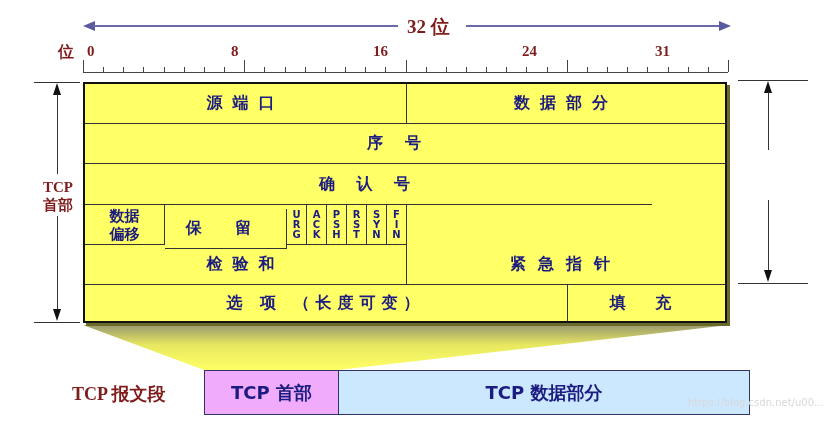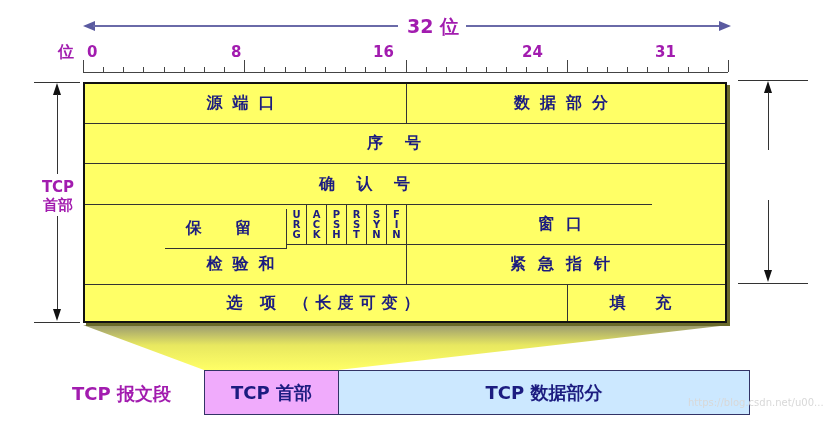--- a/index.html
+++ b/index.html
@@ -3,21 +3,21 @@
 <meta charset="utf-8">
 <style>
   html, body { margin:0; padding:0; }
   body {
     width:832px; height:428px; position:relative; overflow:hidden;
     background:#ffffff;
     font-family:"DejaVu Sans","Liberation Sans",sans-serif;
     color:#1a1a7a;
   }
   .abs { position:absolute; }
-  .lbl { color:#a21caf; font-weight:bold; }
+  .lbl { color:#7f1d1d; font-weight:bold;font-family:Liberation Serif, serif; }
 
   
   .span-line { position:absolute; height:0; border-top:2px solid #6a6aa8; }
   .arrow-left { position:absolute; width:0; height:0; border-top:5px solid transparent; border-bottom:5px solid transparent; border-right:12px solid #5a5aa0; }
   .arrow-right { position:absolute; width:0; height:0; border-top:5px solid transparent; border-bottom:5px solid transparent; border-left:12px solid #5a5aa0; }
 
   .ruler-base { position:absolute; left:83px; top:72px; width:645px; height:0; border-top:1px solid #444; }
   .tick { position:absolute; width:1px; background:#444; }
 
   
@@ -124,20 +124,24 @@
 
 <div class="table">
 
   <div class="cell" style="left:0; top:0; width:322px; height:40px;">源端口</div>
   <div class="cell last-col" style="left:322px; top:0; width:318px; height:40px;">数据部分</div>
 
   <div class="cell last-col" style="left:0; top:40px; width:640px; height:40px; letter-spacing:22px;">序号</div>
 
   <div class="cell last-col" style="left:0; top:80px; width:567px; height:41px; letter-spacing:8px;">确 认 号</div>
 
+  <div class="cell" style="left:0; top:121px; width:80px; height:40px; letter-spacing:0; flex-direction:column; font-size:15px; line-height:18px;">
+    <span>数据</span>
+    <span>偏移</span>
+  </div>
   <div class="cell" style="left:80px; top:125px; width:122px; height:40px; letter-spacing:14px;">保 留</div>
   <div class="cell flag" style="left:202px; top:121px; width:20px; height:40px;">
     <span>U</span>
     <span>R</span>
     <span>G</span>
   </div>
   <div class="cell flag" style="left:222px; top:121px; width:20px; height:40px;">
     <span>A</span>
     <span>C</span>
     <span>K</span>
@@ -155,21 +159,20 @@
   <div class="cell flag" style="left:282px; top:121px; width:20px; height:40px;">
     <span>S</span>
     <span>Y</span>
     <span>N</span>
   </div>
   <div class="cell flag" style="left:302px; top:121px; width:20px; height:40px;">
     <span>F</span>
     <span>I</span>
     <span>N</span>
   </div>
-  <div class="cell last-col" style="left:322px; top:121px; width:318px; height:40px; letter-spacing:12px;">窗口</div>
 
   <div class="cell" style="left:0; top:161px; width:322px; height:40px;">检验和</div>
   <div class="cell last-col" style="left:322px; top:161px; width:318px; height:40px; letter-spacing:12px;">紧急指针</div>
 
   <div class="cell last-col last-row" style="left:483px; top:201px; width:157px; height:36px; letter-spacing:12px;">填 充</div>
   <div class="cell last-row" style="left:0; top:201px; width:483px; height:36px; letter-spacing:6px;">选 项 （长度可变）</div>
 </div>
 
 <div class="abs lbl" style="left:72px; top:382px; font-size:18px;">TCP 报文段</div>
 <div class="bar" style="left:204px; width:135px; background:#f0abfc;">TCP 首部</div>

